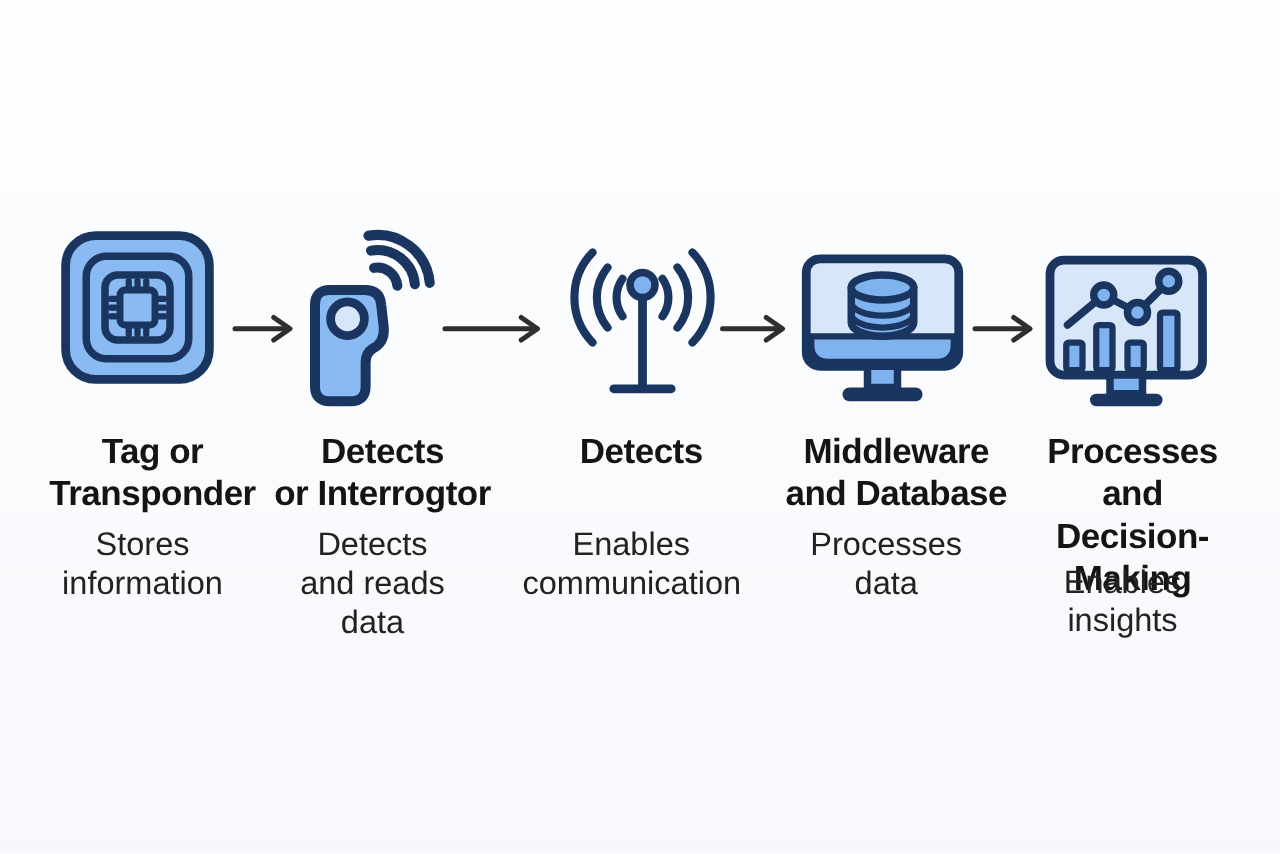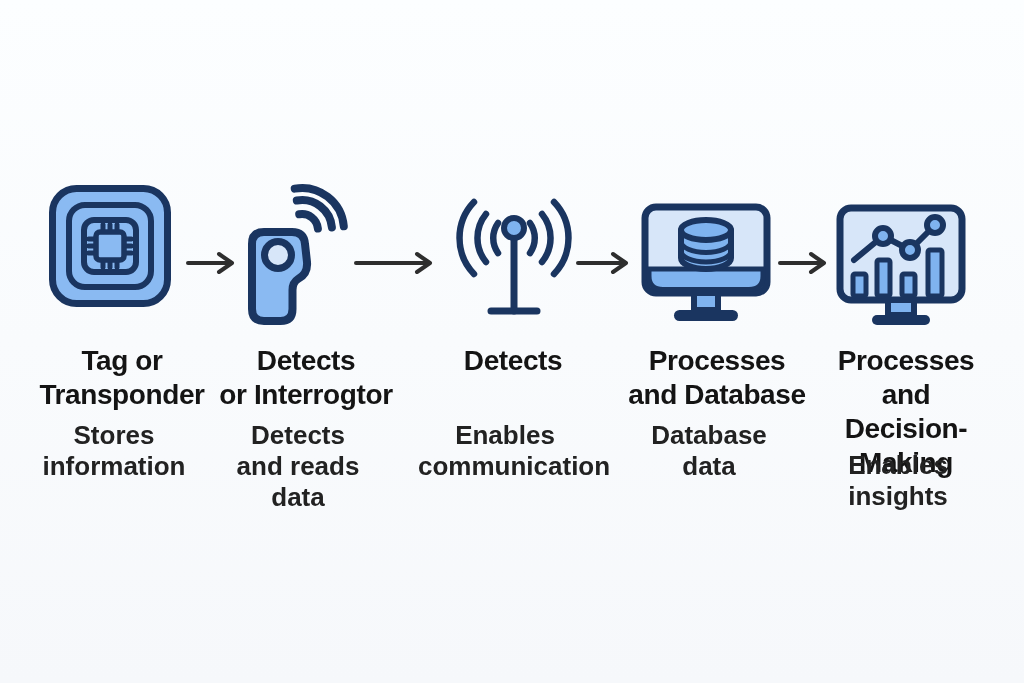--- a/index.html
+++ b/index.html
@@ -21,21 +21,21 @@
     font-weight: 700;
     font-size: 28px;
     line-height: 34px;
     letter-spacing: -0.4px;
     color: var(--title-text, #141414);
     white-space: pre-line;
   }
   .step-desc {
     position: absolute; top: 76px; left: 0; right: 16px;
     text-align: center;
-    font-weight: 700;
+    font-weight: 400;
     font-size: 26px;
     line-height: 31px;
     color: var(--desc-text, #222222);
     white-space: pre-line;
   }
   .col1 { left: 28px;  width: 188px; }
   .col2 { left: 210px; width: 192px; }
   .col3 { left: 418px; width: 190px; }
   .col4 { left: 620px; width: 194px; }
   .col5 { left: 810px; width: 192px; }
@@ -172,23 +172,23 @@
 data</div>
   </div>
 
   <div class="step-col col3">
     <div class="step-title">Detects</div>
     <div class="step-desc">Enables
 communication</div>
   </div>
 
   <div class="step-col col4">
-    <div class="step-title">Processes
+    <div class="step-title">Middleware
 and Database</div>
-    <div class="step-desc">Database
+    <div class="step-desc">Processes
 data</div>
   </div>
 
   <div class="step-col col5">
     <div class="step-title">Processes and
 Decision-
 Making</div>
     <div class="step-desc">Enables
 insights</div>
   </div>

